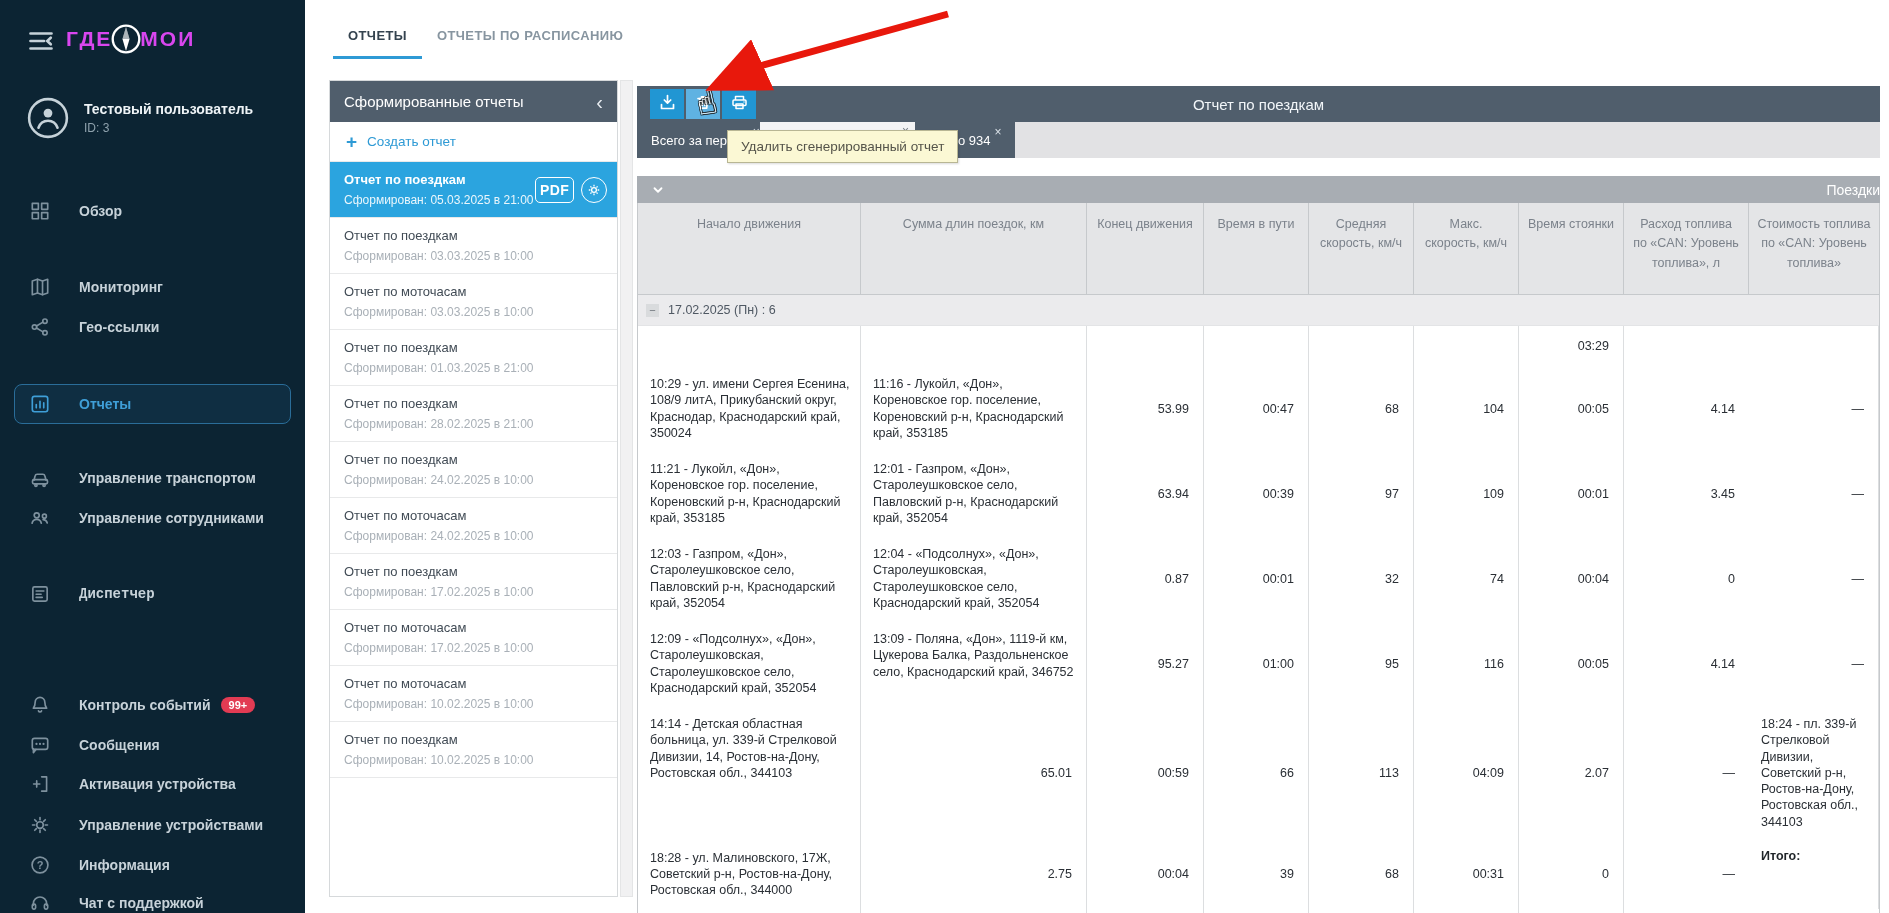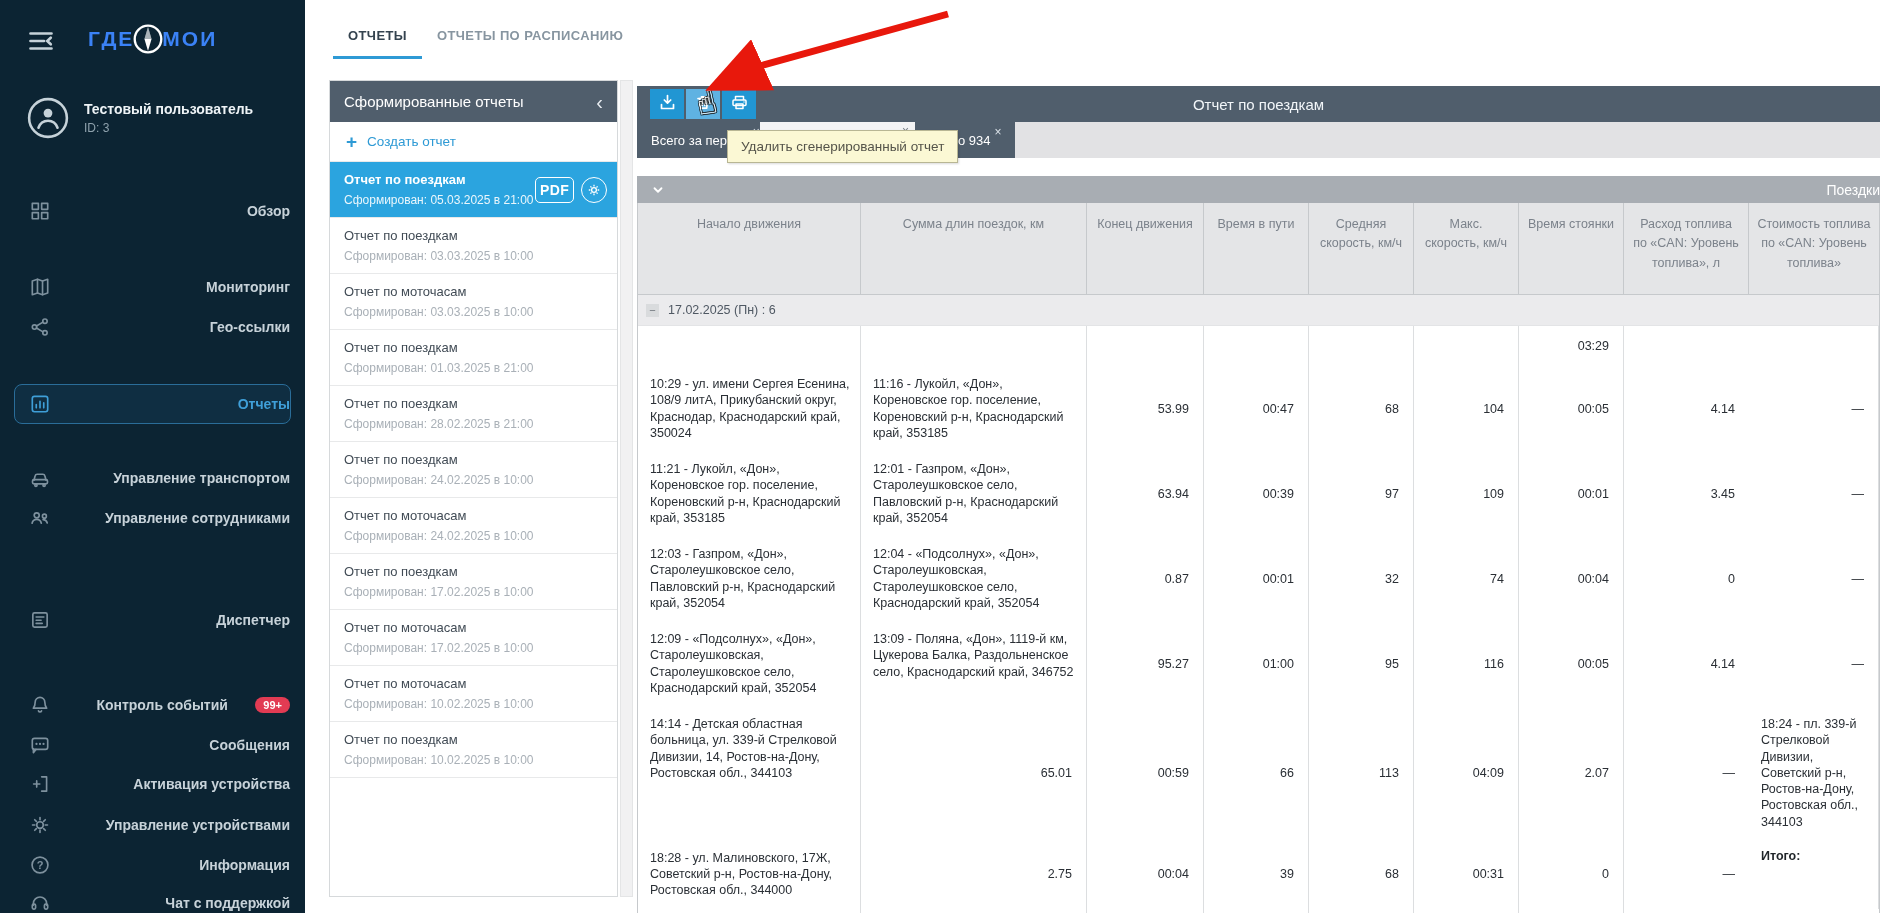--- a/index.html
+++ b/index.html
@@ -4,29 +4,29 @@
 <style>
   html,body{margin:0;padding:0;background:#fff;}
   *{box-sizing:border-box;}
   #screen{position:relative;width:1889px;height:913px;overflow:hidden;background:#fff;
           font-family:"Liberation Sans",sans-serif;color:#2a2f35;}
 
   
   .sidebar{position:absolute;left:0;top:0;width:305px;height:913px;background:#0c2433;color:#cfd9df;}
   .sb-top{position:absolute;left:0;top:16px;width:100%;height:46px;display:flex;align-items:center;}
   .hamburger{margin-left:26px;width:30px;height:26px;color:#c6d2d9;cursor:pointer;}
-  .logo{display:flex;align-items:center;margin-left:32px;font-weight:bold;font-size:21px;
-        letter-spacing:2px;color:#3b82f6;}
+  .logo{display:flex;align-items:center;margin-left:10px;font-weight:bold;font-size:21px;
+        letter-spacing:2px;color:#d946ef;}
   .logo .compass{width:34px;height:34px;margin:0 -3px;}
   .user{position:absolute;left:26px;top:96px;right:8px;display:flex;align-items:center;gap:14px;cursor:pointer;}
   .avatar{width:44px;height:44px;color:#c6d2d9;flex:0 0 auto;}
   .uname{font-size:14px;font-weight:bold;color:#eef3f6;line-height:1.25;}
   .uid{font-size:12px;color:#8fa2ad;margin-top:3px;}
   .nav-item{position:absolute;left:14px;right:14px;height:40px;display:flex;align-items:center;
-            cursor:pointer;border:1px solid transparent;border-radius:8px;justify-content:space-between;}
+            cursor:pointer;border:1px solid transparent;border-radius:8px;}
   .nav-item .nav-icon{width:22px;height:22px;margin-left:14px;color:#7e919e;flex:0 0 auto;}
   .nav-item .nav-label{margin-left:28px;font-size:14px;font-weight:600;color:#c7d2d9;white-space:nowrap;}
   .nav-item.active{border-color:#2a6d99;background:#0f2e42;}
   .nav-item.active .nav-icon{color:#3f9fd8;}
   .nav-item.active .nav-label{color:#3f9fd8;}
   .badge{margin-left:10px;background:#e23b53;color:#fff;font-size:11px;font-weight:bold;
          padding:2px 8px;border-radius:9px;}
 
   
   .panel-tabs{position:absolute;left:333px;top:28px;display:flex;}
@@ -188,21 +188,21 @@
         </div>
         <div class="nav-item" style="top: 498px;">
           <span class="nav-icon"><svg viewBox="0 0 20 20" fill="none" stroke="currentColor" stroke-width="1.5" stroke-linecap="round" stroke-linejoin="round">
               <circle cx="7" cy="7.6" r="2.3"></circle>
               <path d="M2.8 14.8c.5-2.3 2.2-3.6 4.2-3.6s3.7 1.3 4.2 3.6"></path>
               <circle cx="14" cy="8.3" r="1.8"></circle>
               <path d="M12.8 11.5c1.9.1 3.3 1.2 3.8 3"></path>
             </svg></span>
           <span class="nav-label">Управление сотрудниками</span>
         </div>
-        <div class="nav-item" style="top: 600px;">
+        <div class="nav-item" style="top: 574px; font-family: Liberation Mono, monospace;">
           <span class="nav-icon"><svg viewBox="0 0 20 20" fill="none" stroke="currentColor" stroke-width="1.5" stroke-linecap="round" stroke-linejoin="round">
               <rect x="3.5" y="3.5" width="13" height="13" rx="1.5"></rect>
               <path d="M6.5 7.3h7M6.5 10.2h4.5M6.5 13.1h5.5"></path>
             </svg></span>
           <span class="nav-label">Диспетчер</span>
         </div>
         <div class="nav-item" style="top: 685px;">
           <span class="nav-icon"><svg viewBox="0 0 20 20" fill="none" stroke="currentColor" stroke-width="1.5" stroke-linecap="round" stroke-linejoin="round">
               <path d="M10 3a4.4 4.4 0 0 0-4.4 4.4c0 3-.9 4.5-1.7 5.5h12.2c-.8-1-1.7-2.5-1.7-5.5A4.4 4.4 0 0 0 10 3z"></path>
               <path d="M8.6 15.3a1.5 1.5 0 0 0 2.8 0"></path>

